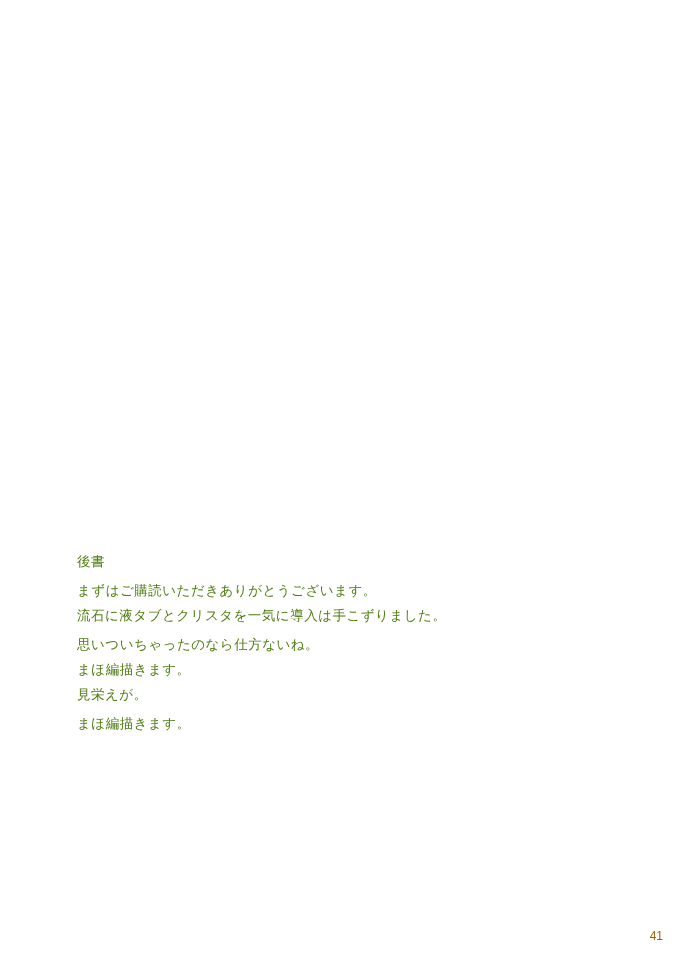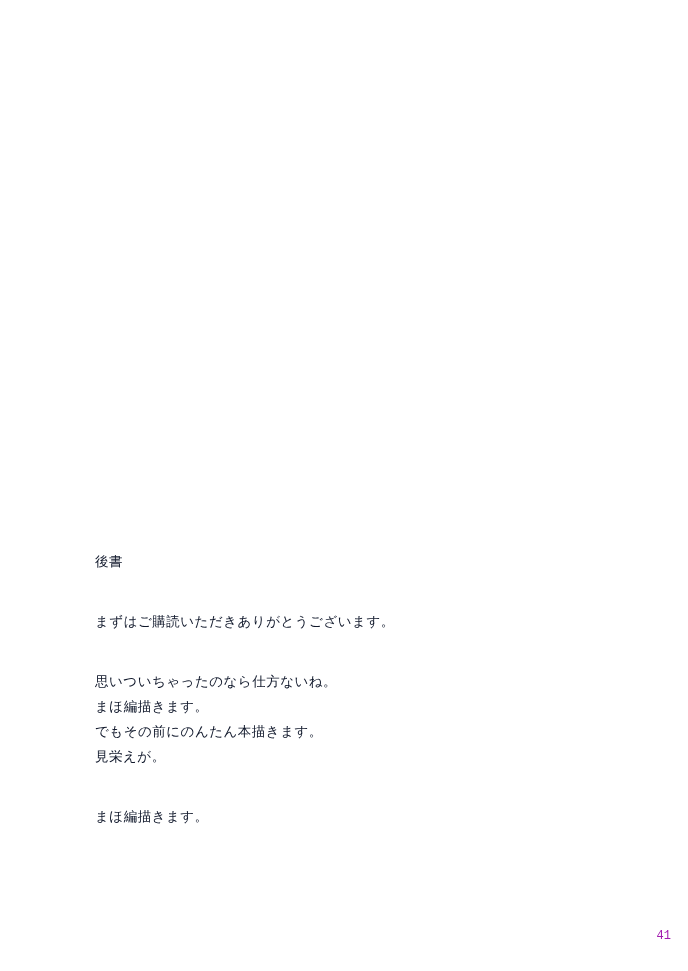--- a/index.html
+++ b/index.html
@@ -10,65 +10,65 @@
   .sheet {
     position: relative;
     width: 688px;
     height: 971px;
     background: #ffffff;
     overflow: hidden;
     font-family: "Liberation Serif", "DejaVu Serif", serif;
   }
   .text-block {
     position: absolute;
-    left: 95px;
+    left: 77px;
     top: 549px;
-    color: #0f172a;
+    color: #4d7c0f;
     font-size: 13.5px;
     line-height: 25px;
     letter-spacing: 0.5px;
     white-space: nowrap;
   }
   .text-block p {
     margin: 0;
     padding: 0;
   }
   .text-block p.para {
-    margin-top: 35px;
+    margin-top: 4px;
   }
   .line {
     display: block;
   }
   .page-number {
     position: absolute;
-    right: 17px;
+    right: 25px;
     top: 929px;
-    color: #a21caf;
+    color: #a16207;
     font-size: 12px;
     line-height: 14px;
-    font-family: Liberation Mono, monospace;
+    font-family: Liberation Sans, sans-serif;
   }
 </style>
 </head>
 <body>
 
 <div class="sheet">
 
   <div class="text-block">
 
     <p class="heading">後書</p>
 
     <p class="para">
       <span class="line">まずはご購読いただきありがとうございます。</span>
+      <span class="line">流石に液タブとクリスタを一気に導入は手こずりました。</span>
     </p>
 
     <p class="para">
       <span class="line">思いついちゃったのなら仕方ないね。</span>
       <span class="line">まほ編描きます。</span>
-      <span class="line">でもその前にのんたん本描きます。</span>
       <span class="line">見栄えが。</span>
     </p>
 
     <p class="para">
       <span class="line">まほ編描きます。</span>
     </p>
 
   </div>
 
   <div class="page-number">41</div>

